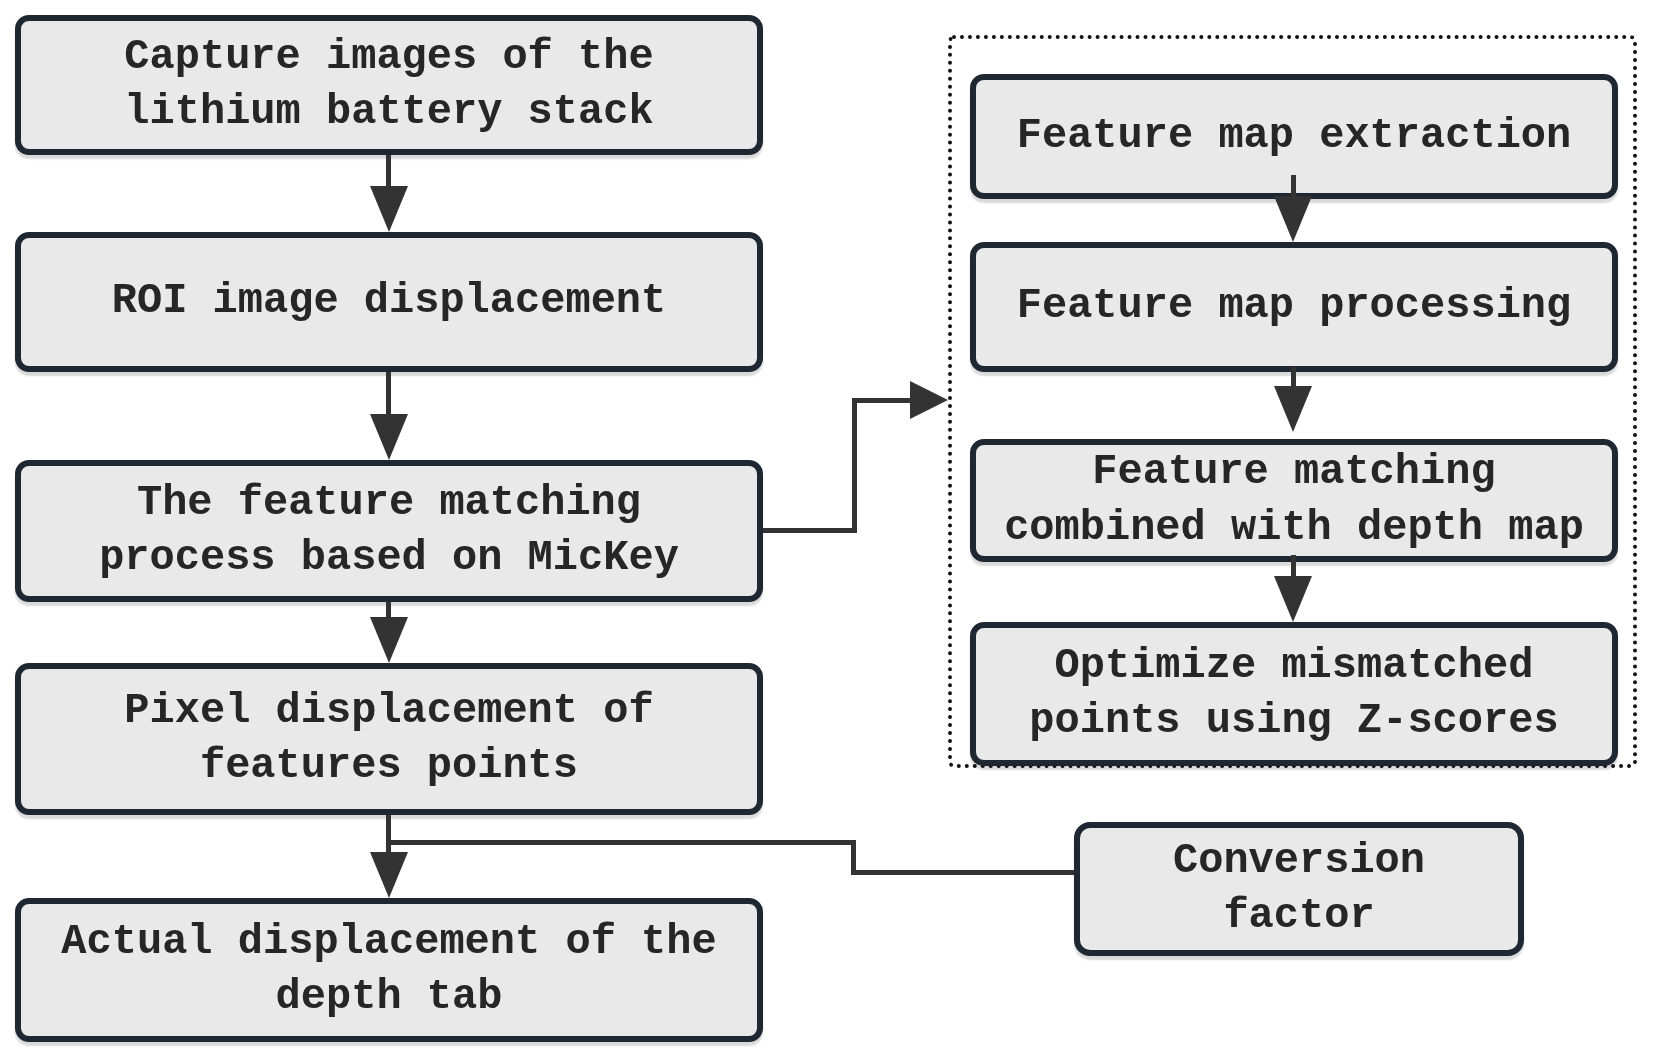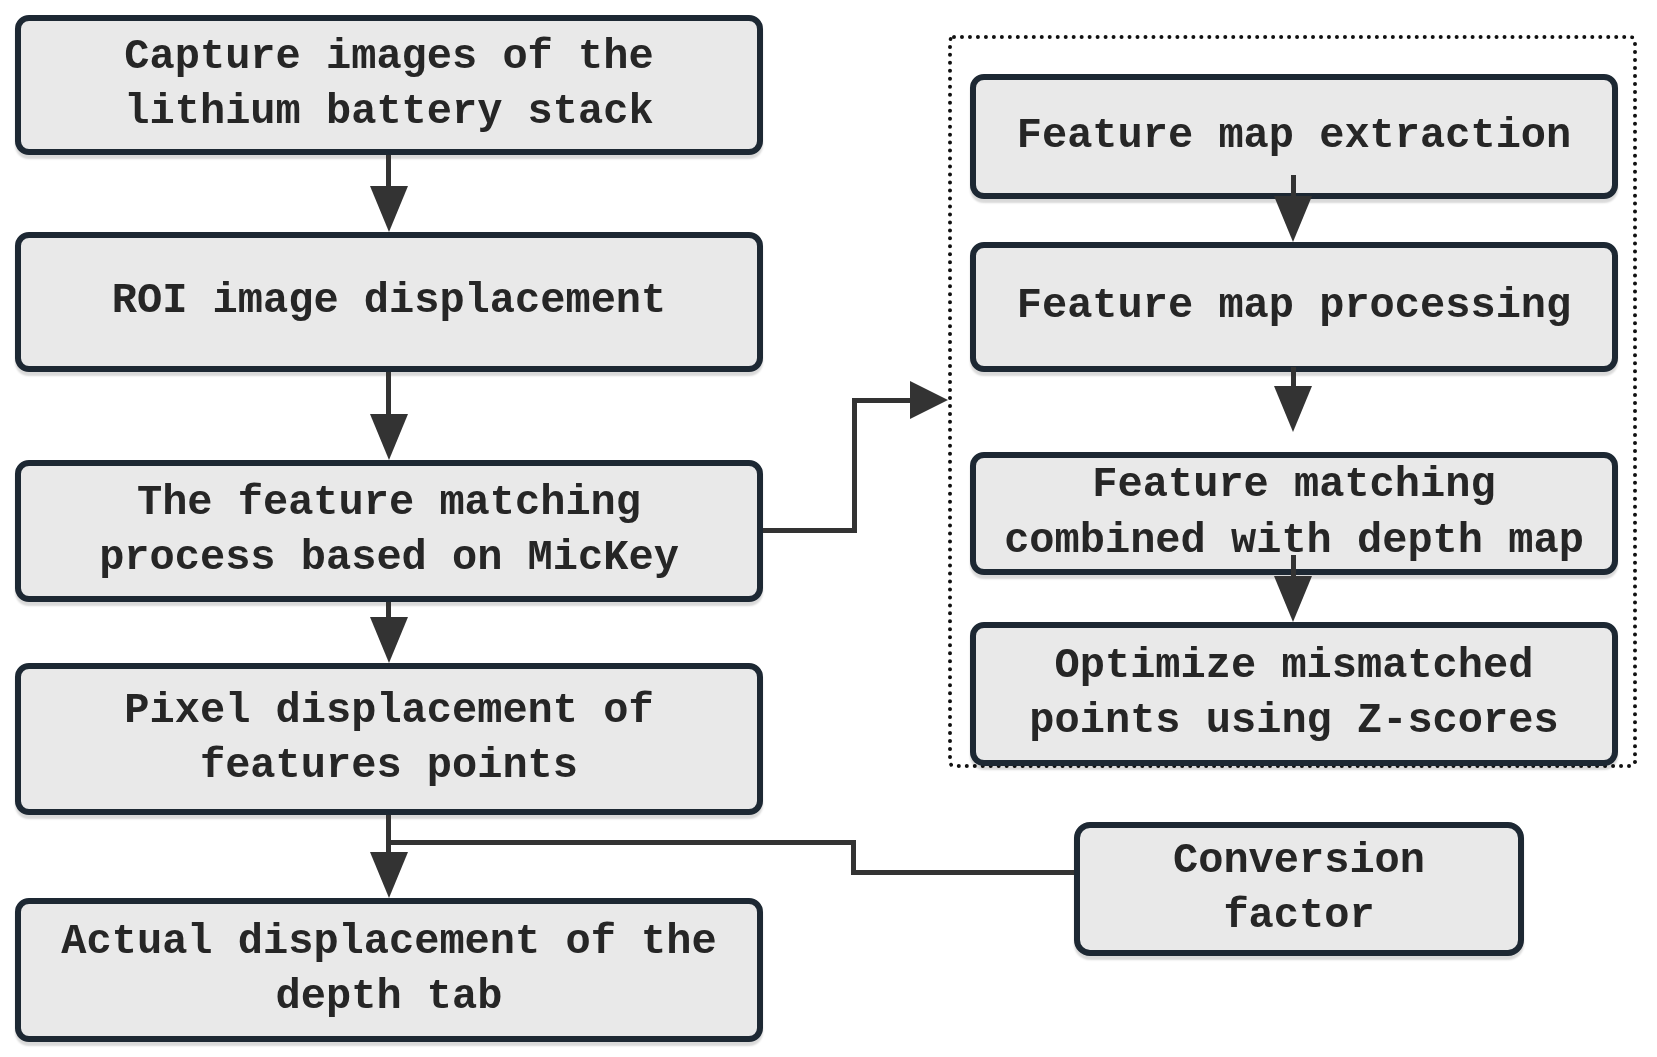--- a/index.html
+++ b/index.html
@@ -44,21 +44,21 @@
     box-sizing: border-box;
     left: 948px; top: 35px; width: 689px; height: 733px;
     border: 4px dotted #111111;
     border-radius: 6px;
     background: transparent;
   }
 
   
   #b-r1 { left: 970px; top: 50px;  width: 648px; height: 125px; margin-top: 24px; }
   #b-r2 { left: 970px; top: 242px; width: 648px; height: 130px; }
-  #b-r3 { left: 970px; top: 452px; width: 648px; height: 123px; }
+  #b-r3 { left: 970px; top: 439px; width: 648px; height: 123px; }
   #b-r4 { left: 970px; top: 622px; width: 648px; height: 144px; }
 
   
   #b-conv { left: 1074px; top: 822px; width: 450px; height: 134px; border-radius: 16px; }
 
   
   .line {
     position: absolute;
     background: #333333;
   }

